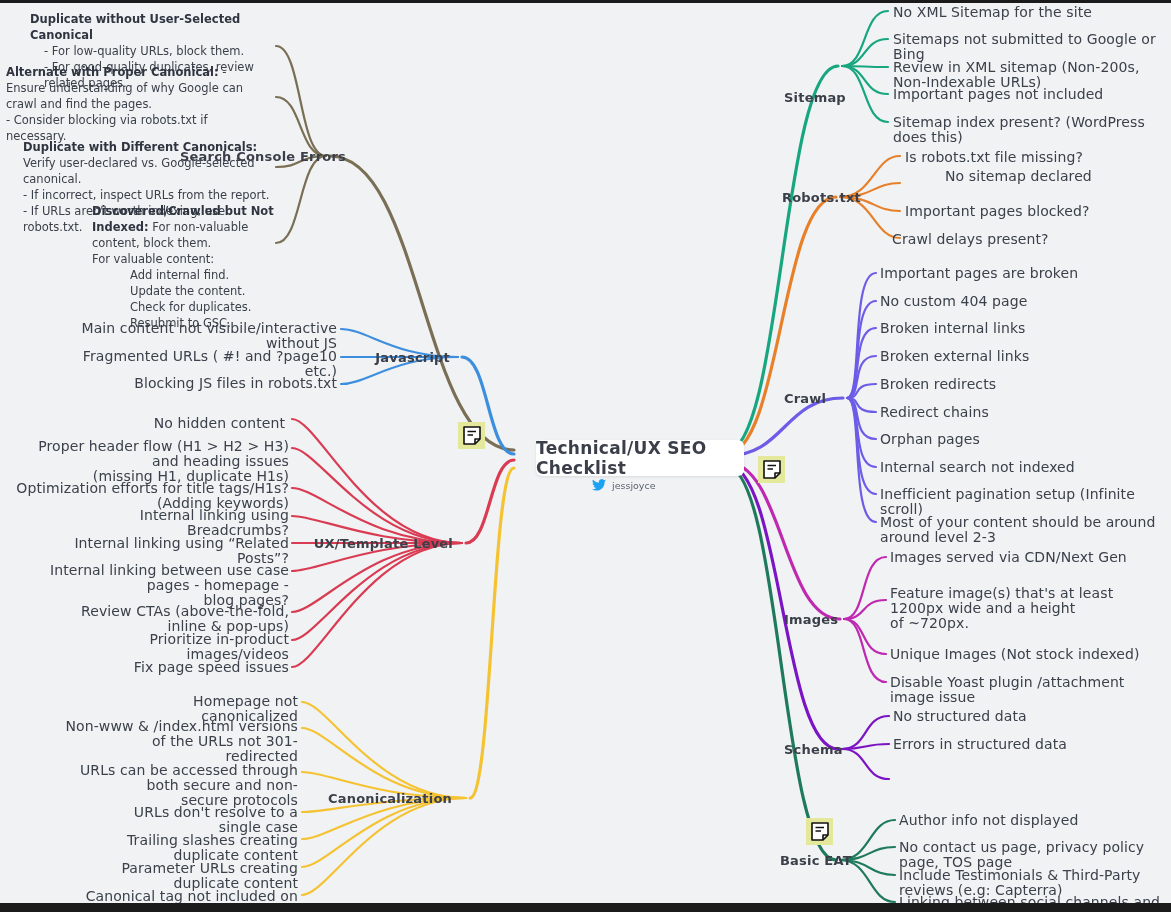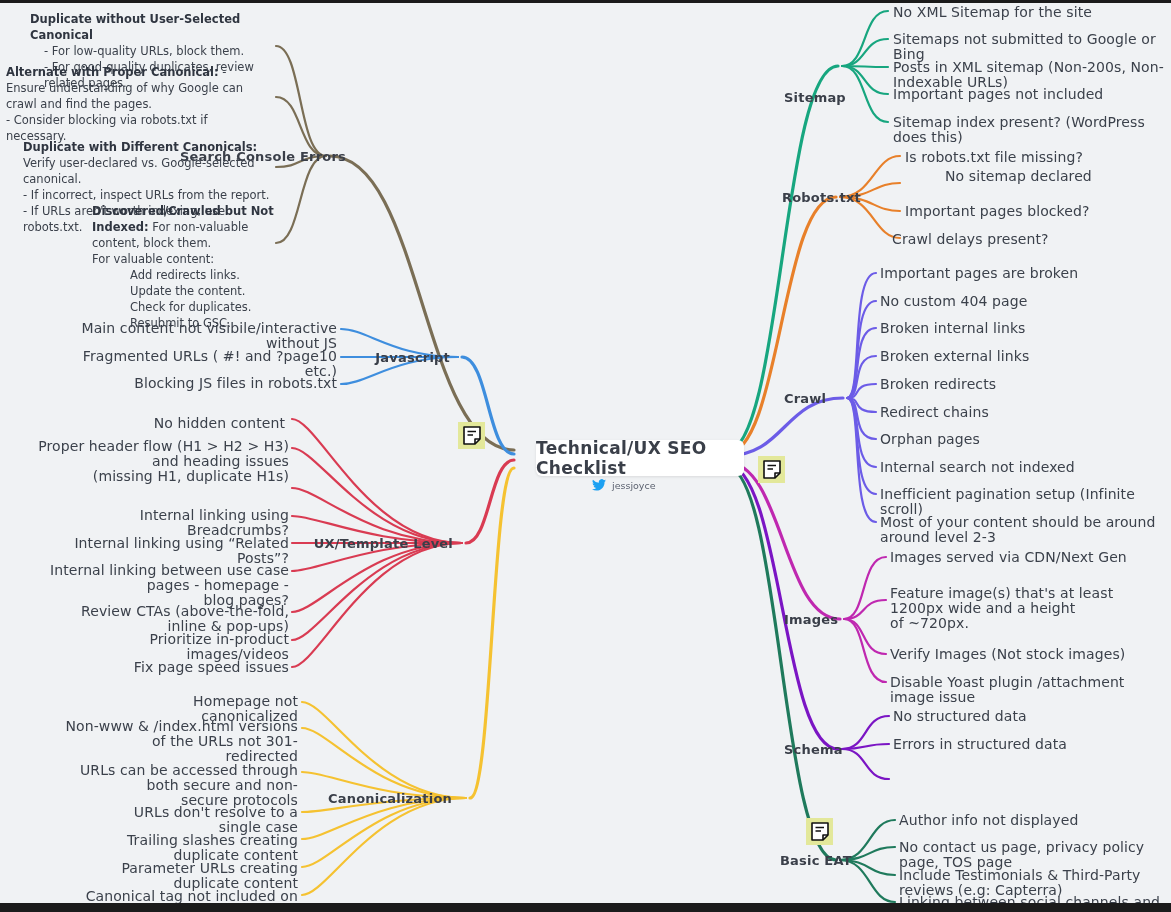--- a/index.html
+++ b/index.html
@@ -225,54 +225,55 @@
     <b>Duplicate with Different Canonicals:</b>
     <span>Verify user-declared vs. Google-selected canonical.</span><br>
     <span>- If incorrect, inspect URLs from the report.</span><br>
     <span>- If URLs aren't worth indexing, use robots.txt.</span>
   </div>
 
   <div class="richtext" style="left:92px; top:203px; width:200px;">
     <b>Discovered/Crawled but Not Indexed:</b>
     <span>For non-valuable content, block them.</span><br>
     <span>For valuable content:</span>
-    <span class="ind2">Add redirects links.</span>
+    <span class="ind2">Add internal find.</span>
     <span class="ind2">Update the content.</span>
     <span class="ind2">Check for duplicates.</span>
     <span class="ind2">Resubmit to GSC.</span>
   </div>
 
   <div class="node left" style="left:57px; top:321px; width:280px;">Main content not visibile/interactive without JS</div>
   <div class="node left" style="left:77px; top:349px; width:260px;">Fragmented URLs ( #! and ?page10 etc.)</div>
   <div class="node left" style="left:117px; top:376px; width:220px;">Blocking JS files in robots.txt</div>
 
   <div class="node left" style="left:85px; top:416px; width:200px;">No hidden content</div>
   <div class="node left" style="left:15px; top:439px; width:274px;">Proper header flow (H1 &gt; H2 &gt; H3) and heading issues
 (missing H1, duplicate H1s)</div>
+  <div class="node left" style="left:15px; top:481px; width:274px;">Optimization efforts for title tags/H1s? (Adding keywords)</div>
   <div class="node left" style="left:60px; top:508px; width:229px;">Internal linking using Breadcrumbs?</div>
   <div class="node left" style="left:60px; top:536px; width:229px;">Internal linking using “Related Posts”?</div>
   <div class="node left" style="left:10px; top:563px; width:279px;">Internal linking between use case pages - homepage -
 blog pages?</div>
   <div class="node left" style="left:40px; top:604px; width:249px;">Review CTAs (above-the-fold, inline &amp; pop-ups)</div>
   <div class="node left" style="left:60px; top:632px; width:229px;">Prioritize in-product images/videos</div>
   <div class="node left" style="left:90px; top:660px; width:199px;">Fix page speed issues</div>
 
   <div class="node left" style="left:100px; top:694px; width:198px;">Homepage not canonicalized</div>
   <div class="node left" style="left:48px; top:719px; width:250px;">Non-www &amp; /index.html versions of the URLs not 301-
 redirected</div>
   <div class="node left" style="left:55px; top:763px; width:243px;">URLs can be accessed through both secure and non-
 secure protocols</div>
   <div class="node left" style="left:100px; top:805px; width:198px;">URLs don't resolve to a single case</div>
   <div class="node left" style="left:85px; top:833px; width:213px;">Trailing slashes creating duplicate content</div>
   <div class="node left" style="left:85px; top:861px; width:213px;">Parameter URLs creating duplicate content</div>
   <div class="node left" style="left:85px; top:889px; width:213px;">Canonical tag not included on the site pages</div>
 
   <div class="node right" style="left:893px; top:5px; width:270px;">No XML Sitemap for the site</div>
   <div class="node right" style="left:893px; top:32px; width:270px;">Sitemaps not submitted to Google or Bing</div>
-  <div class="node right" style="left:893px; top:60px; width:275px;">Posts in XML sitemap (Non-200s, Non-Indexable URLs)</div>
+  <div class="node right" style="left:893px; top:60px; width:275px;">Review in XML sitemap (Non-200s, Non-Indexable URLs)</div>
   <div class="node right" style="left:893px; top:87px; width:270px;">Important pages not included</div>
   <div class="node right" style="left:893px; top:115px; width:270px;">Sitemap index present? (WordPress does this)</div>
 
   <div class="node right" style="left:905px; top:150px; width:258px;">Is robots.txt file missing?</div>
   <div class="node right" style="left:905px; top:169px; width:258px;margin-left:40px;">No sitemap declared</div>
   <div class="node right" style="left:905px; top:204px; width:258px;">Important pages blocked?</div>
   <div class="node right" style="left:892px; top:232px; width:271px;">Crawl delays present?</div>
 
   <div class="node right" style="left:880px; top:266px; width:283px;">Important pages are broken</div>
   <div class="node right" style="left:880px; top:294px; width:283px;">No custom 404 page</div>
@@ -281,21 +282,21 @@
   <div class="node right" style="left:880px; top:377px; width:283px;">Broken redirects</div>
   <div class="node right" style="left:880px; top:405px; width:283px;">Redirect chains</div>
   <div class="node right" style="left:880px; top:432px; width:283px;">Orphan pages</div>
   <div class="node right" style="left:880px; top:460px; width:283px;">Internal search not indexed</div>
   <div class="node right" style="left:880px; top:487px; width:283px;">Inefficient pagination setup (Infinite scroll)</div>
   <div class="node right" style="left:880px; top:515px; width:288px;">Most of your content should be around around level 2-3</div>
 
   <div class="node right" style="left:890px; top:550px; width:273px;">Images served via CDN/Next Gen</div>
   <div class="node right" style="left:890px; top:586px; width:278px;">Feature image(s) that's at least 1200px wide and a height
 of ~720px.</div>
-  <div class="node right" style="left:890px; top:647px; width:273px;">Verify Images (Not stock images)</div>
+  <div class="node right" style="left:890px; top:647px; width:273px;">Unique Images (Not stock indexed)</div>
   <div class="node right" style="left:890px; top:675px; width:273px;">Disable Yoast plugin /attachment image issue</div>
 
   <div class="node right" style="left:893px; top:709px; width:270px;">No structured data</div>
   <div class="node right" style="left:893px; top:737px; width:270px;">Errors in structured data</div>
 
   <div class="node right" style="left:899px; top:813px; width:264px;">Author info not displayed</div>
   <div class="node right" style="left:899px; top:840px; width:264px;">No contact us page, privacy policy page, TOS page</div>
   <div class="node right" style="left:899px; top:868px; width:272px;">Include Testimonials &amp; Third-Party reviews (e.g: Capterra)</div>
   <div class="node right" style="left:899px; top:895px; width:264px;">Linking between social channels and our site</div>
 

